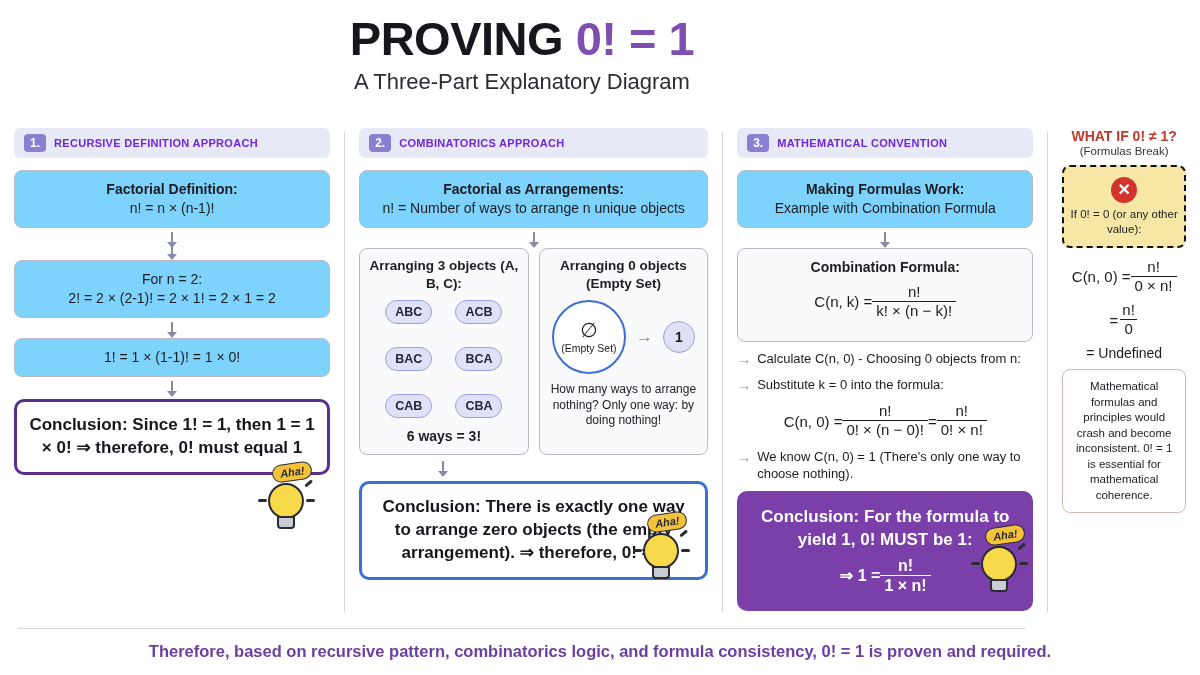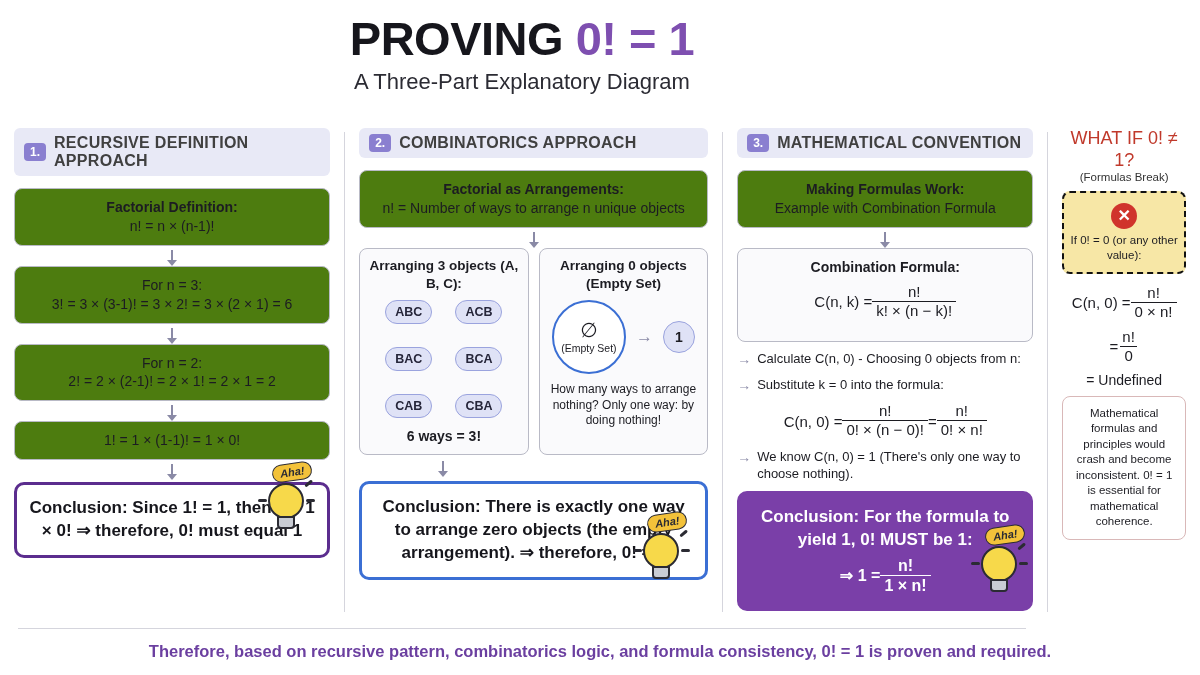--- a/index.html
+++ b/index.html
@@ -40,25 +40,25 @@
   
   .sec-head {
     display: flex; align-items: center; gap: 8px;
     background: #e8e9f6; border-radius: 6px;
     padding: 6px 10px; margin-bottom: 12px;
   }
   .sec-num {
     background: #8a7fd0; color: #fff; font-weight: bold; font-size: 12px;
     border-radius: 4px; padding: 2px 6px; line-height: 1.2;
   }
-  .sec-title { font-size: 16px; font-weight: bold; letter-spacing: 0.3px; color: #404040; }
+  .sec-title { font-size: 11px; font-weight: bold; letter-spacing: 0.3px; color: #6d28d9; }
 
   
   .box {
-    border: 1.5px solid #b9bac6; border-radius: 8px; background: #4d7c0f;
+    border: 1.5px solid #b9bac6; border-radius: 8px; background: #7dd3fc;
     text-align: center; padding: 9px 8px; font-size: 14px; line-height: 1.35;
     margin-bottom: 8px;
   }
   .box.white { background: #fafafc; }
   .box b { font-weight: bold; }
   .box .ln { display: block; }
 
   
   .arrow-down {
     width: 100%; height: 16px; position: relative; margin: -4px 0 0 0;
@@ -117,21 +117,21 @@
   .step .tx { font-size: 13px; line-height: 1.35; }
   .formula-line { display: flex; align-items: center; justify-content: center; gap: 0; font-size: 15px; margin: 2px 0 8px; }
 
   
   .frac { display: inline-flex; flex-direction: column; align-items: center; vertical-align: middle; }
   .frac .num { padding: 0 4px; line-height: 1.2; }
   .frac .den { padding: 0 4px; line-height: 1.25; border-top: 1.5px solid currentColor; }
 
   
   .warn-head { text-align: center; margin-bottom: 8px; }
-  .warn-head .t1 { color: #c0392b; font-weight: normal; font-size: 18px; line-height: 1.2; }
+  .warn-head .t1 { color: #c0392b; font-weight: bold; font-size: 14px; line-height: 1.2; }
   .warn-head .t2 { font-size: 11.5px; color: #333; }
   .warn-panel {
     border: 2.5px dashed #111; background: #f7e7a6; border-radius: 8px;
     text-align: center; padding: 10px 6px 9px; position: relative;
   }
   .x-circle {
     width: 26px; height: 26px; border-radius: 50%; background: #d0342c;
     color: #fff; font-size: 16px; font-weight: bold; line-height: 26px;
     margin: 0 auto 4px; display: block; text-align: center;
   }
@@ -185,24 +185,20 @@
         <span class="sec-num">1.</span>
         <span class="sec-title">RECURSIVE DEFINITION APPROACH</span>
       </div>
 
       <div class="box">
         <span class="ln"><b>Factorial Definition:</b></span>
         <span class="ln">n! = n × (n-1)!</span>
       </div>
       <div class="arrow-down"></div>
 
-      <div class="box">
-        <span class="ln">For n = 3:</span>
-        <span class="ln">3! = 3 × (3-1)! = 3 × 2! = 3 × (2 × 1) = 6</span>
-      </div>
       <div class="arrow-down"></div>
 
       <div class="box">
         <span class="ln">For n = 2:</span>
         <span class="ln">2! = 2 × (2-1)! = 2 × 1! = 2 × 1 = 2</span>
       </div>
       <div class="arrow-down"></div>
 
       <div class="box">
         <span class="ln">1! = 1 × (1-1)! = 1 × 0!</span>

